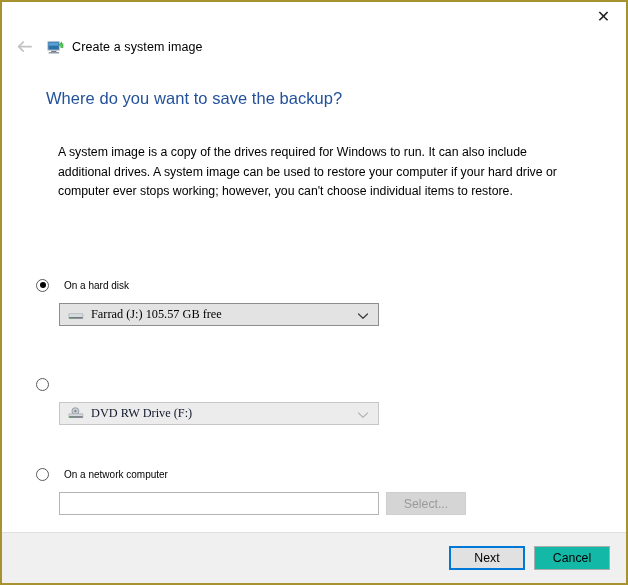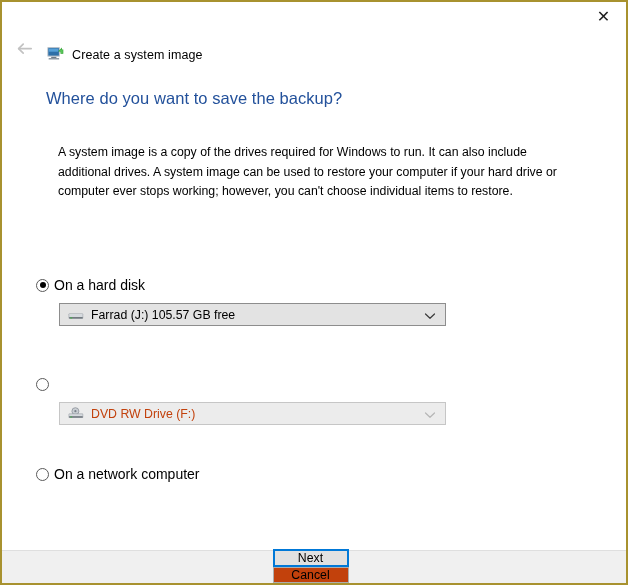--- a/index.html
+++ b/index.html
@@ -47,21 +47,21 @@
     line-height: 1;
     color: #202020;
     font-family: "DejaVu Sans", sans-serif;
     font-weight: 300;
   }
   
   #headerbar {
     position: relative;
     height: 30px;
     display: flex;
-    align-items: flex-end;
+    align-items: center;
     padding-left: 10px;
     background: #ffffff;
   }
   #back-button {
     width: 26px;
     height: 26px;
     display: flex;
     align-items: center;
     justify-content: center;
     background: transparent;
@@ -131,56 +131,57 @@
     content: "";
     position: absolute;
     left: 2.5px;
     top: 2.5px;
     width: 6px;
     height: 6px;
     border-radius: 50%;
     background: #000000;
   }
   .radio-label {
-    margin-left: 5px;
-    font-size: 14px;
+    margin-left: 15px;
+    font-size: 10px;
     color: #000000;
     white-space: nowrap;
   }
   
   .combo {
     position: relative;
     box-sizing: border-box;
     margin-top: 9px;
     margin-left: 23px;
-    width: 387px;
+    width: 320px;
     height: 23px;
     display: flex;
     align-items: center;
     background: #e3e3e3;
     border: 1px solid #8d8d8d;
+    font-family: Liberation Serif, serif;
   }
   .combo.disabled {
     background: #ececec;
     border-color: #c6c6c6;
   }
   .combo .drive-icon {
     margin-left: 8px;
     flex: none;
     width: 16px;
     height: 14px;
     position: relative;
   }
   .combo .combo-text {
     margin-left: 7px;
     font-size: 12.3px;
     color: #000000;
     white-space: nowrap;
   }
-  .combo.disabled .combo-text { color: #c2410c; }
+  .combo.disabled .combo-text { color: #0f172a; }
   .combo .chevron {
     position: absolute;
     right: 9px;
     top: 50%;
     transform: translateY(-50%);
     display: block;
   }
   
   #network-row {
     margin-top: 9px;
@@ -211,38 +212,37 @@
     font-family: "Liberation Sans", sans-serif;
     font-size: 12.3px;
     padding: 0;
   }
   
   #footer {
     position: absolute;
     left: 0;
     right: 0;
     bottom: 0;
-    height: 33px;
+    height: 51px;
     background: #f0f0f0;
     border-top: 1px solid #dfdfdf;
     display: flex;
     align-items: center;
     justify-content: flex-end;
     padding-right: 16px;
     box-sizing: border-box;
-    flex-direction: column;
   }
   .footer-button {
     box-sizing: border-box;
     width: 76px;
     height: 24px;
     font-family: "Liberation Sans", sans-serif;
     font-size: 12.3px;
     color: #000000;
-    background: #c2410c;
+    background: #14b8a6;
     border: 1px solid #adadad;
     padding: 0;
     margin-left: 9px;
   }
   .footer-button.default {
     border: 2px solid #0078d7;
     background: #e1e1e1;
   }
 </style>
 </head>
@@ -335,20 +335,24 @@
           </svg>
         </span>
       </div>
     </div>
 
     <div class="option-group" id="group-network">
       <div class="radio-row">
         <span class="radio"></span>
         <span class="radio-label">On a network computer</span>
       </div>
+      <div id="network-row">
+        <input id="network-input" type="text" placeholder="" style="">
+        <button id="select-button">Select...</button>
+      </div>
     </div>
 
   </div>
 
   <div id="footer">
     <button class="footer-button default">Next</button>
     <button class="footer-button">Cancel</button>
   </div>
 
 </div>

